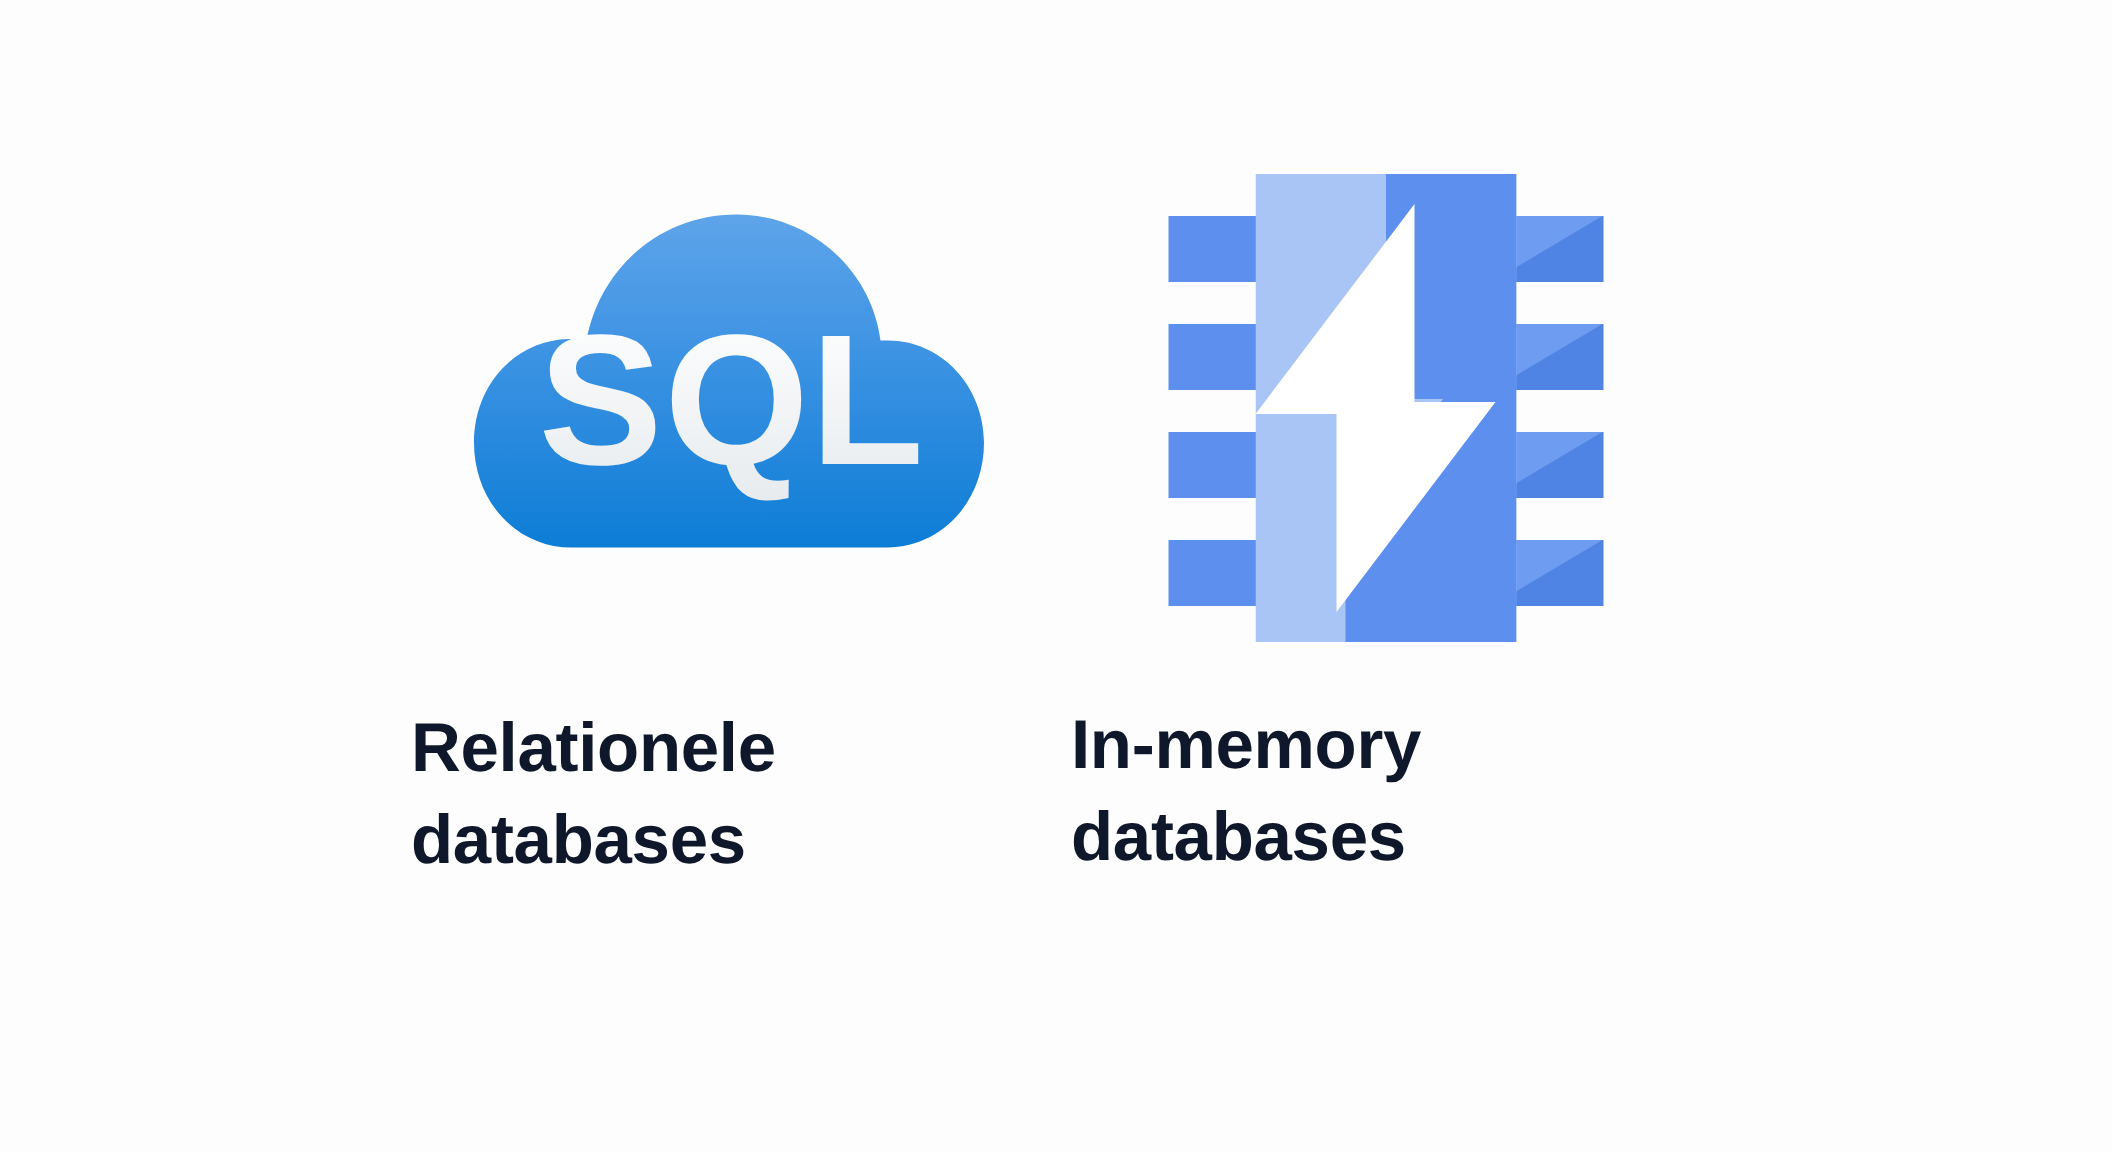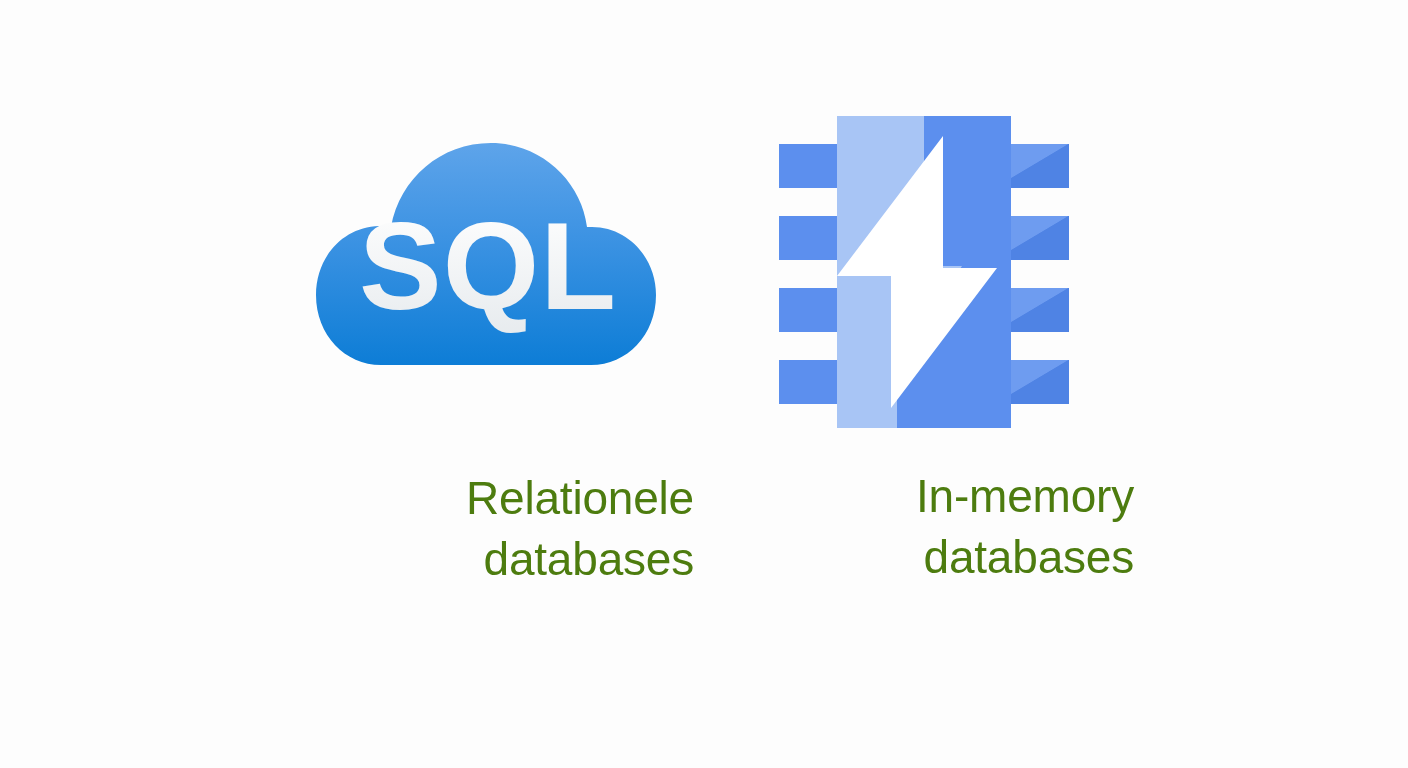--- a/index.html
+++ b/index.html
@@ -42,25 +42,25 @@
     display: flex;
     align-items: center;
     justify-content: center;
   }
 
   .icon-slot svg { display: block; overflow: visible; }
 
   .card-label {
     margin-top: 16px;
     width: 420px;
-    text-align: right;
-    color: #4d7c0f;
+    text-align: left;
+    color: #0f172a;
     font-size: 46px;
     line-height: 1.32;
-    font-weight: 400;
+    font-weight: 700;
     letter-spacing: -0.2px;
     white-space: pre-line;
   }
 
   
   .card-sql   .icon-slot { padding-left: 4px; }
   .card-sql   .card-label { margin-top: 20px; }
   .card-nosql .icon-slot { padding-bottom: 8px; }
   .card-nosql .card-label { margin-top: 14px; }
   .card-mem   .card-label { margin-top: 18px; }

